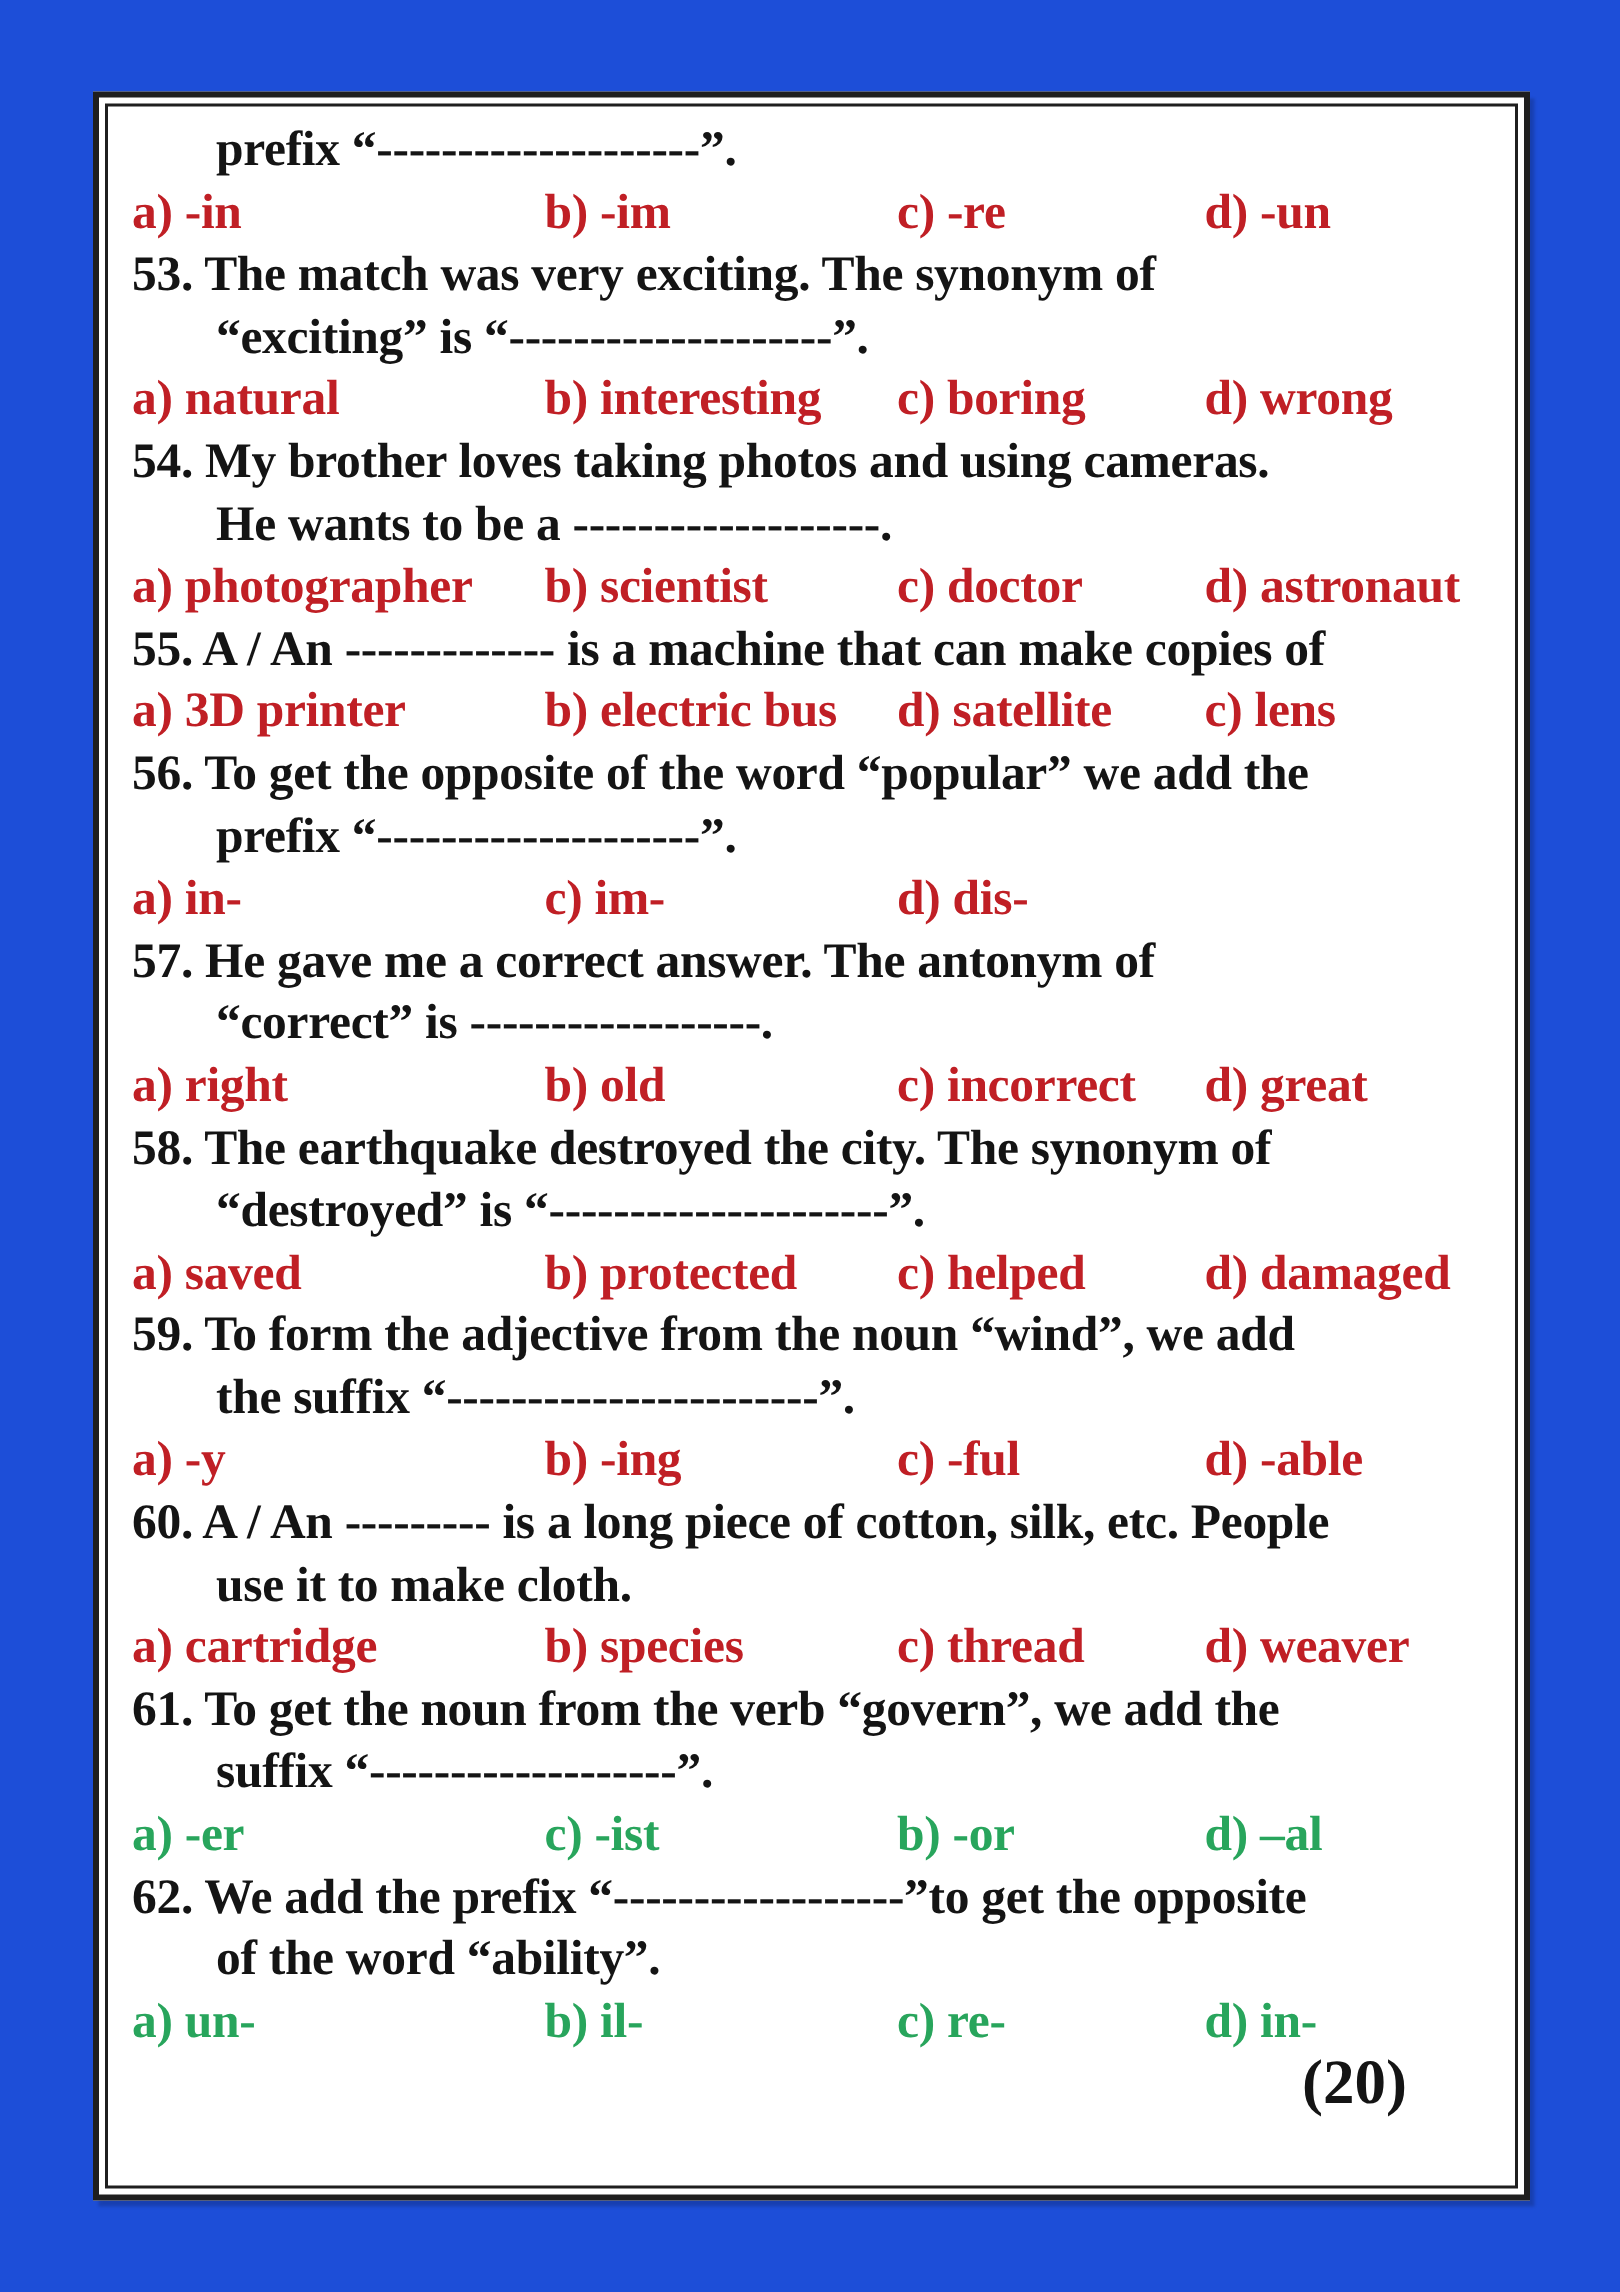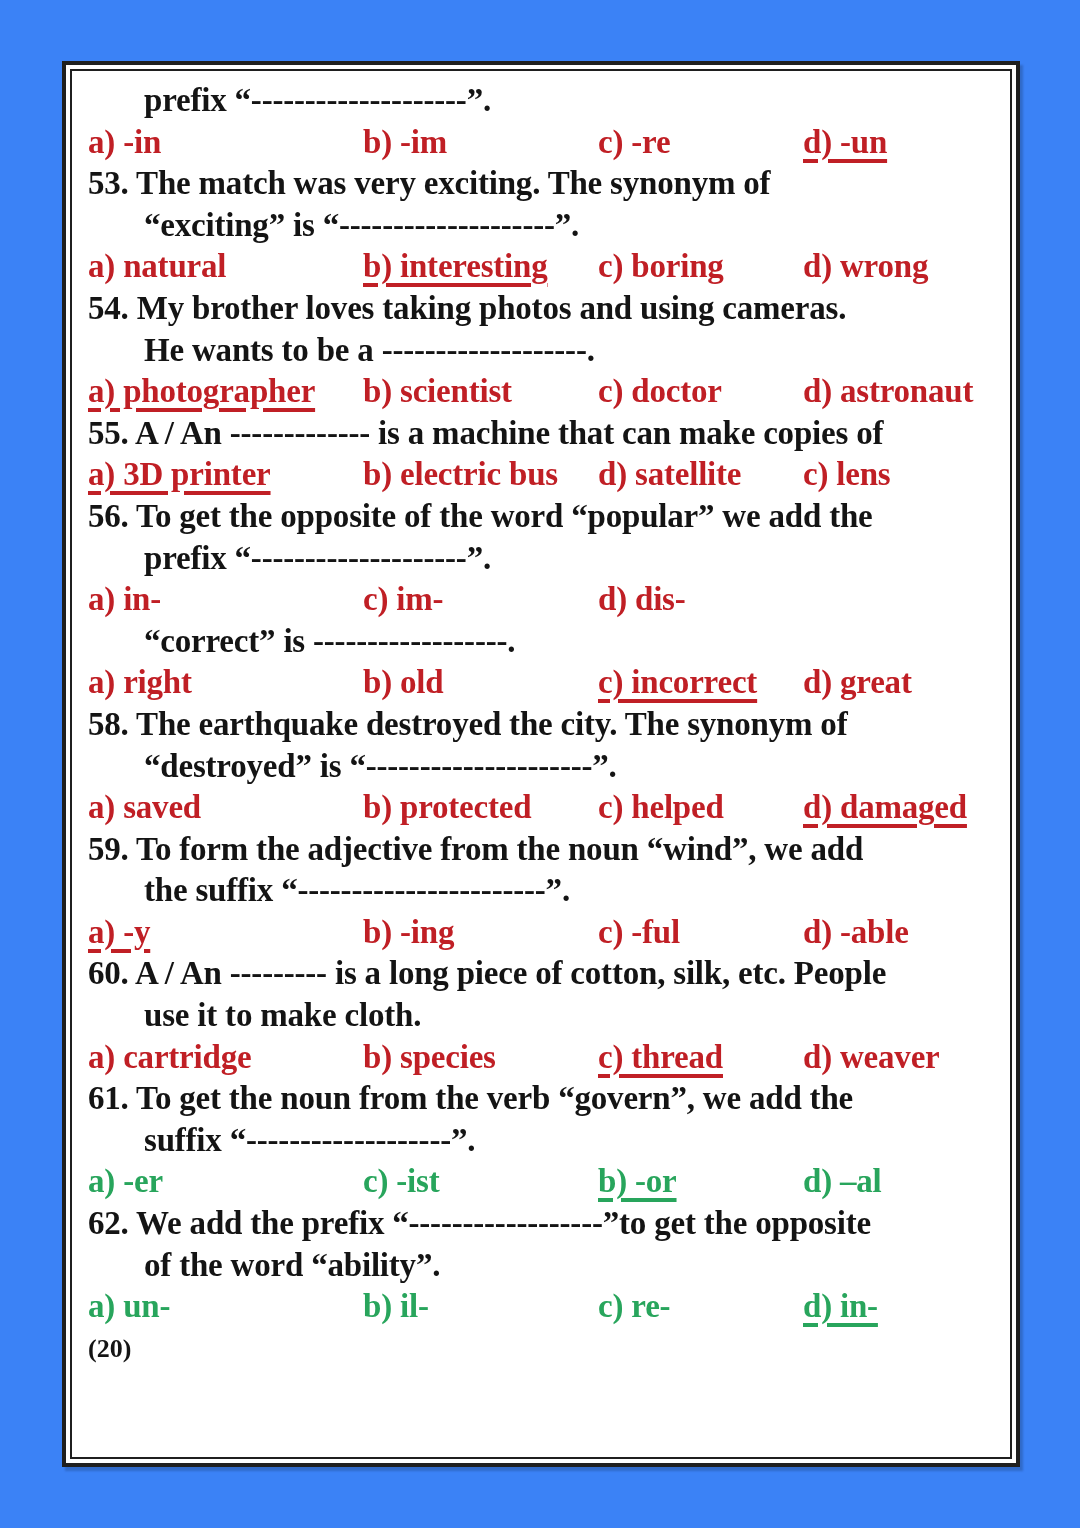--- a/index.html
+++ b/index.html
@@ -4,21 +4,21 @@
 <style>
   html, body {
     margin: 0;
     padding: 0;
     background: #ffffff;
   }
   .page {
     position: relative;
     width: 1080px;
     height: 1528px;
-    background: #3b82f6;
+    background: #1d4ed8;
     font-family: "Liberation Serif", "DejaVu Serif", serif;
     font-weight: 700;
     overflow: hidden;
   }
   .frame-outer {
     position: absolute;
     left: 62px;
     top: 61px;
     width: 958px;
     height: 1406px;
@@ -49,29 +49,28 @@
     display: grid;
     grid-template-columns: 275px 235px 205px auto;
     font-size: 33px;
     line-height: 41.6px;
     white-space: nowrap;
     letter-spacing: -0.2px;
   }
   .opts.red   { color: var(--red, #c01f25); }
   .opts.green { color: var(--green, #28a55c); }
   .opt.answer {
-    text-decoration: underline;
     text-decoration-thickness: 3.5px;
     text-underline-offset: 6px;
   }
   .page-num {
     color: var(--text, #141414);
-    font-size: 26px;
+    font-size: 42px;
     line-height: 41.6px;
-    text-align: left;
+    text-align: right;
     padding-right: 60px;
   }
 </style>
 </head>
 <body>
 
 <div class="page">
   <div class="frame-outer">
     <div class="frame-inner">
       <div class="content">
@@ -105,20 +104,21 @@
             <span class="opt">d) satellite</span>
             <span class="opt">c) lens</span>
           </div>
           <div class="qline">56. To get the opposite of the word “popular” we add the</div>
           <div class="qline cont">prefix “--------------------”.</div>
           <div class="opts red">
             <span class="opt">a) in-</span>
             <span class="opt">c) im-</span>
             <span class="opt">d) dis-</span>
           </div>
+          <div class="qline">57. He gave me a correct answer. The antonym of</div>
           <div class="qline cont">“correct” is ------------------.</div>
           <div class="opts red">
             <span class="opt">a) right</span>
             <span class="opt">b) old</span>
             <span class="opt answer">c) incorrect</span>
             <span class="opt">d) great</span>
           </div>
           <div class="qline">58. The earthquake destroyed the city. The synonym of</div>
           <div class="qline cont">“destroyed” is “---------------------”.</div>
           <div class="opts red">

